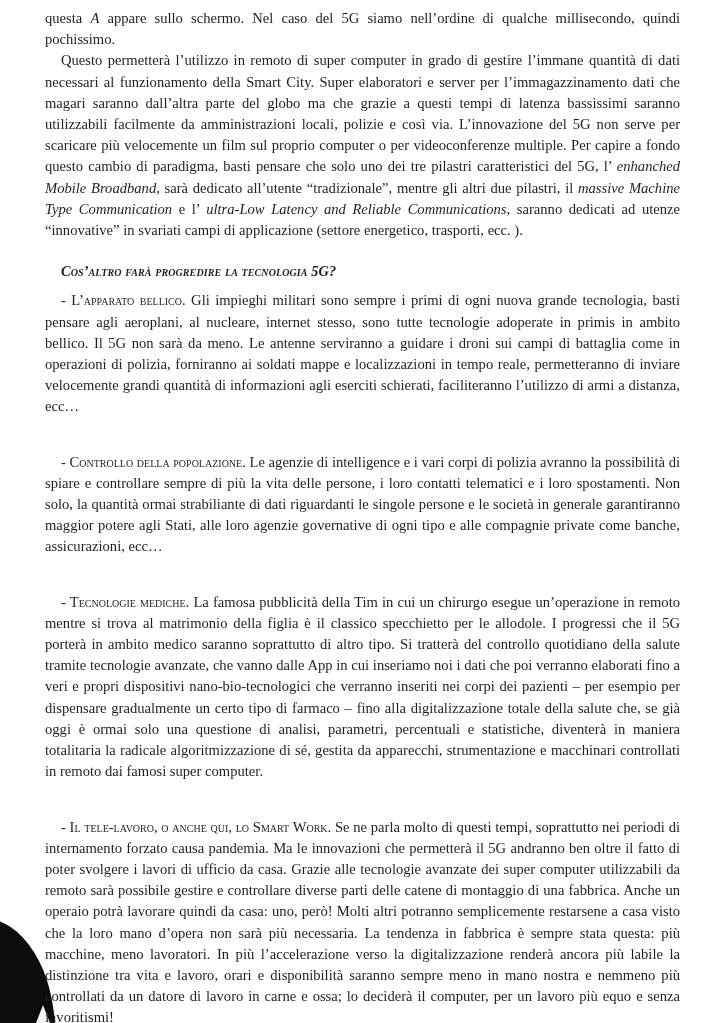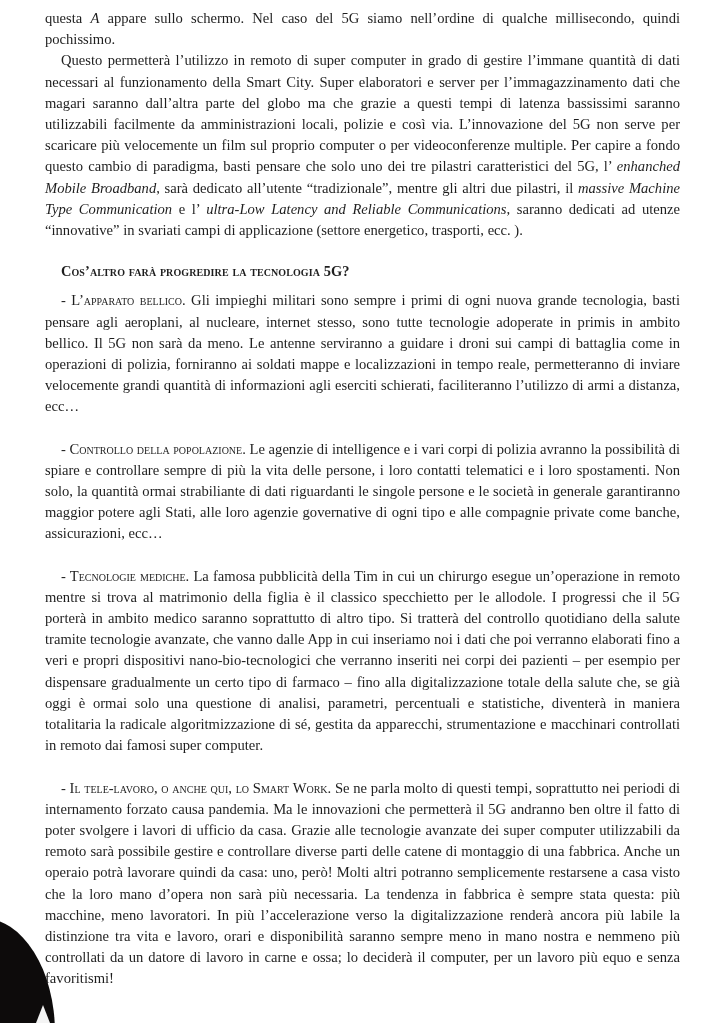--- a/index.html
+++ b/index.html
@@ -17,28 +17,29 @@
       top: 8px;
       width: 635px;
       font-size: 14.6px;
       line-height: 21.2px;
       text-align: justify;
       hyphens: manual;
     }
     .para { margin: 0; }
     .indent { text-indent: 16px; }
     .gap { margin-top: 8px; }
-    .gap-big { margin-top: 21px; }
+    .gap-big { margin-top: 34px; }
     .heading {
       margin: 20px 0 0 16px;
       font-variant: small-caps;
       font-weight: bold;
       font-size: 14.4px;
       letter-spacing: 0.1px;
       text-align: left;
+      font-style: italic;
     }
     .sc { font-variant: small-caps; }
     em { font-style: italic; }
     .deco {
       position: absolute;
       left: -90px;
       top: 918px;
       width: 145px;
       height: 230px;
       border-radius: 50%;

